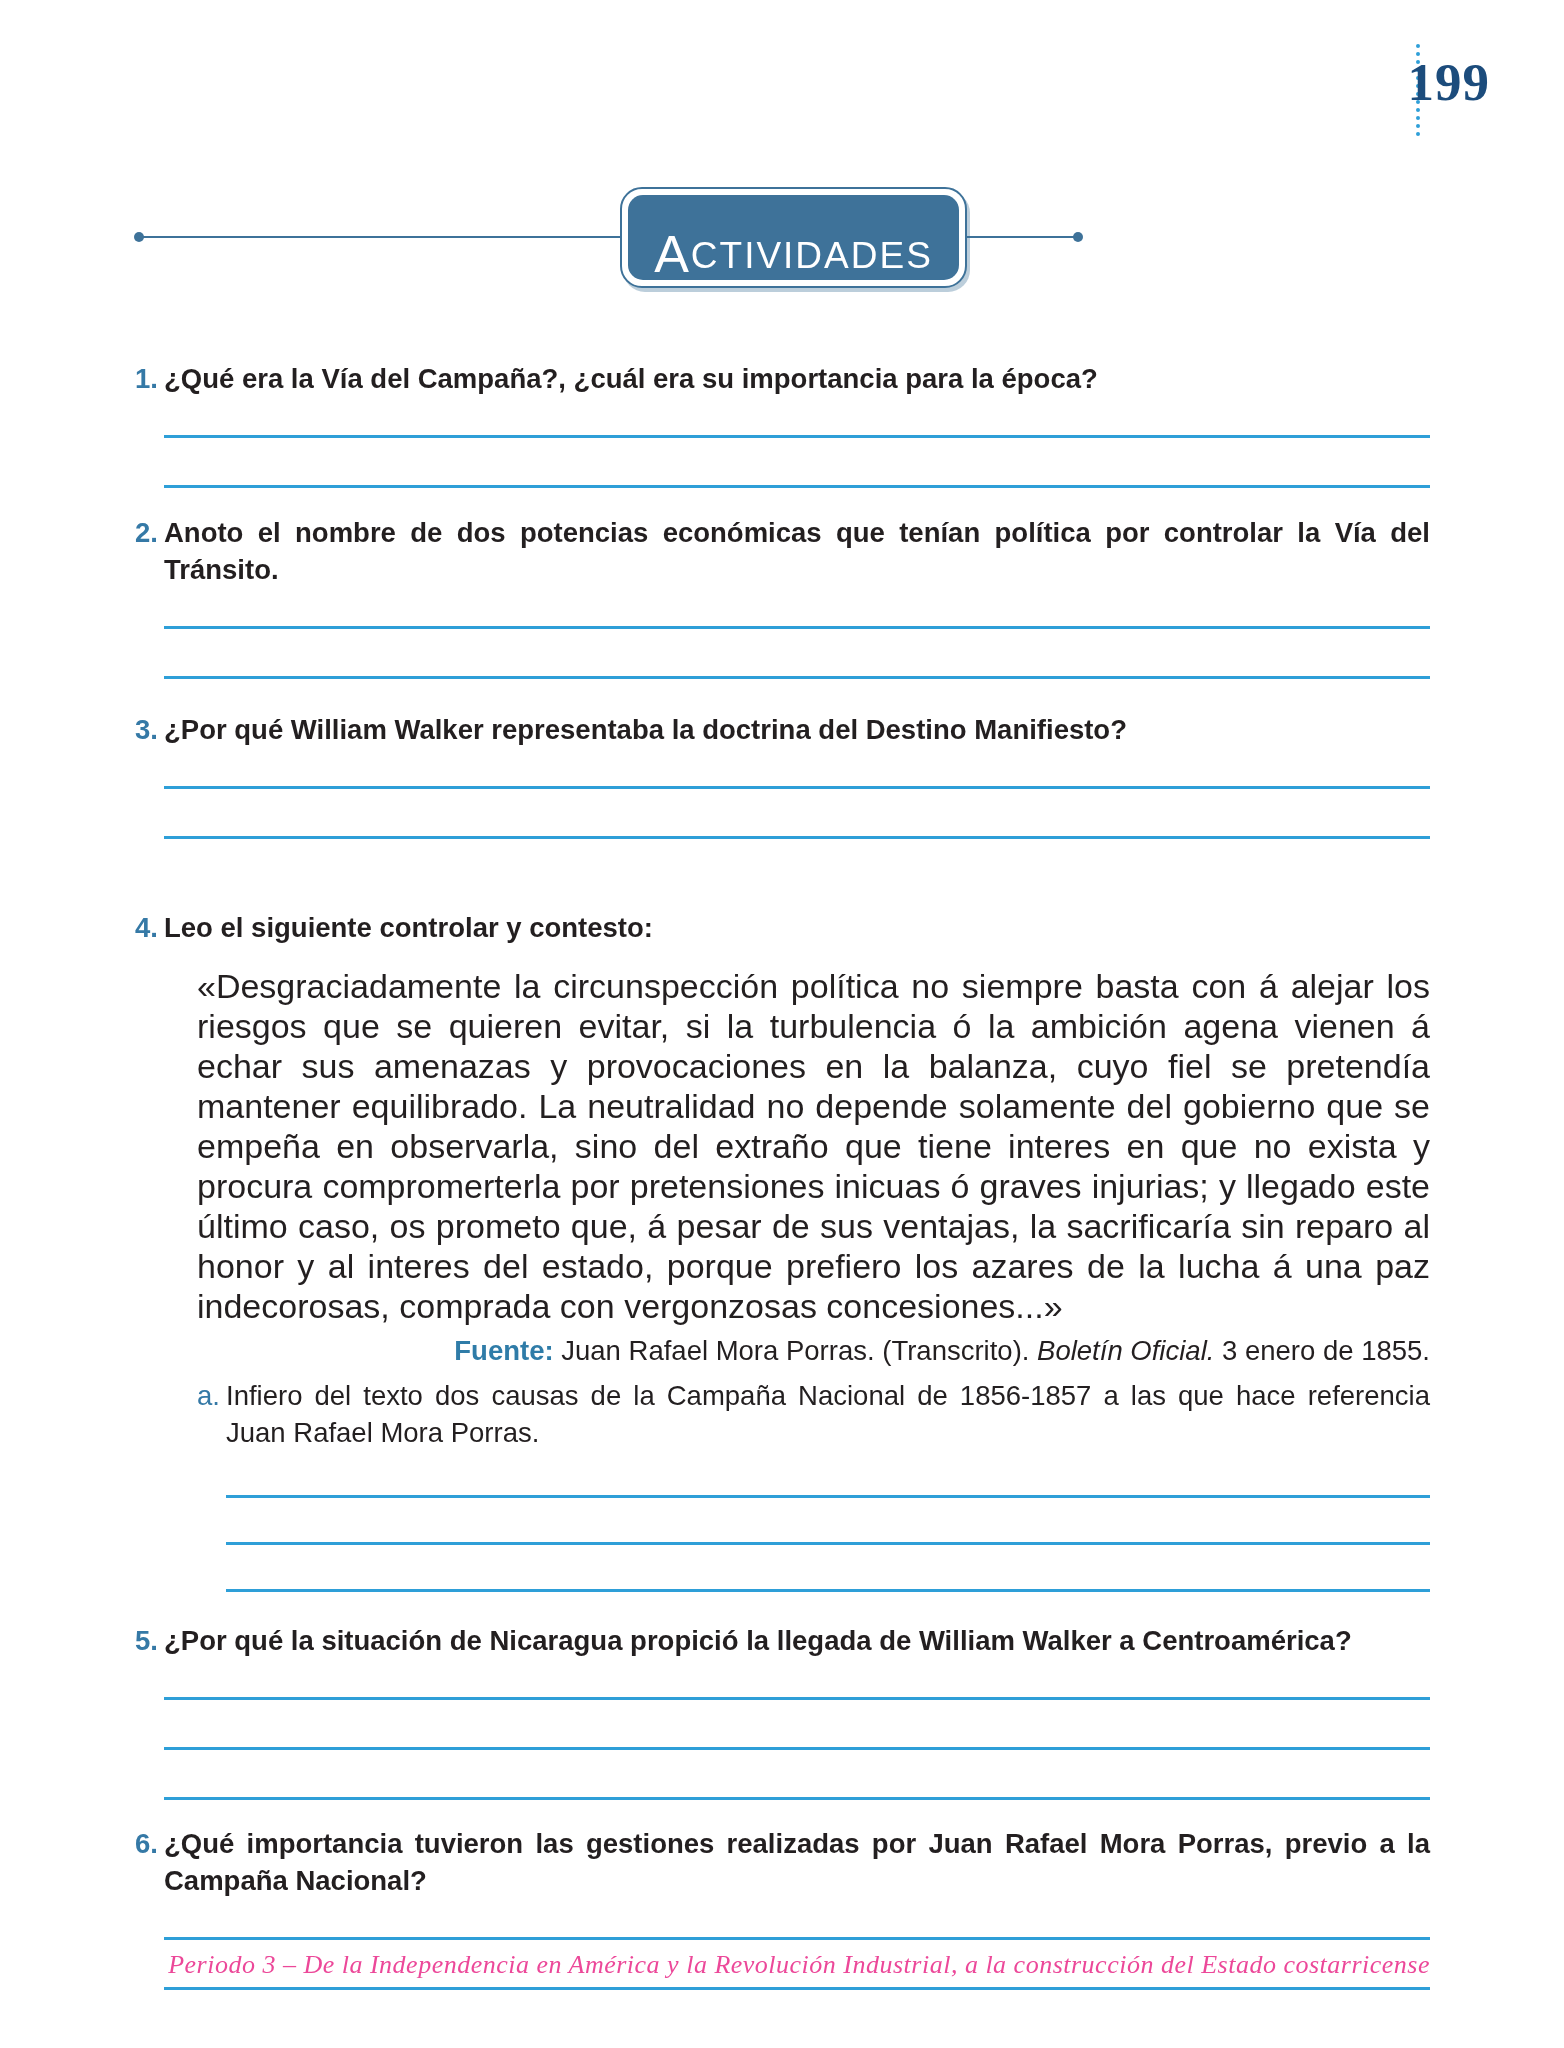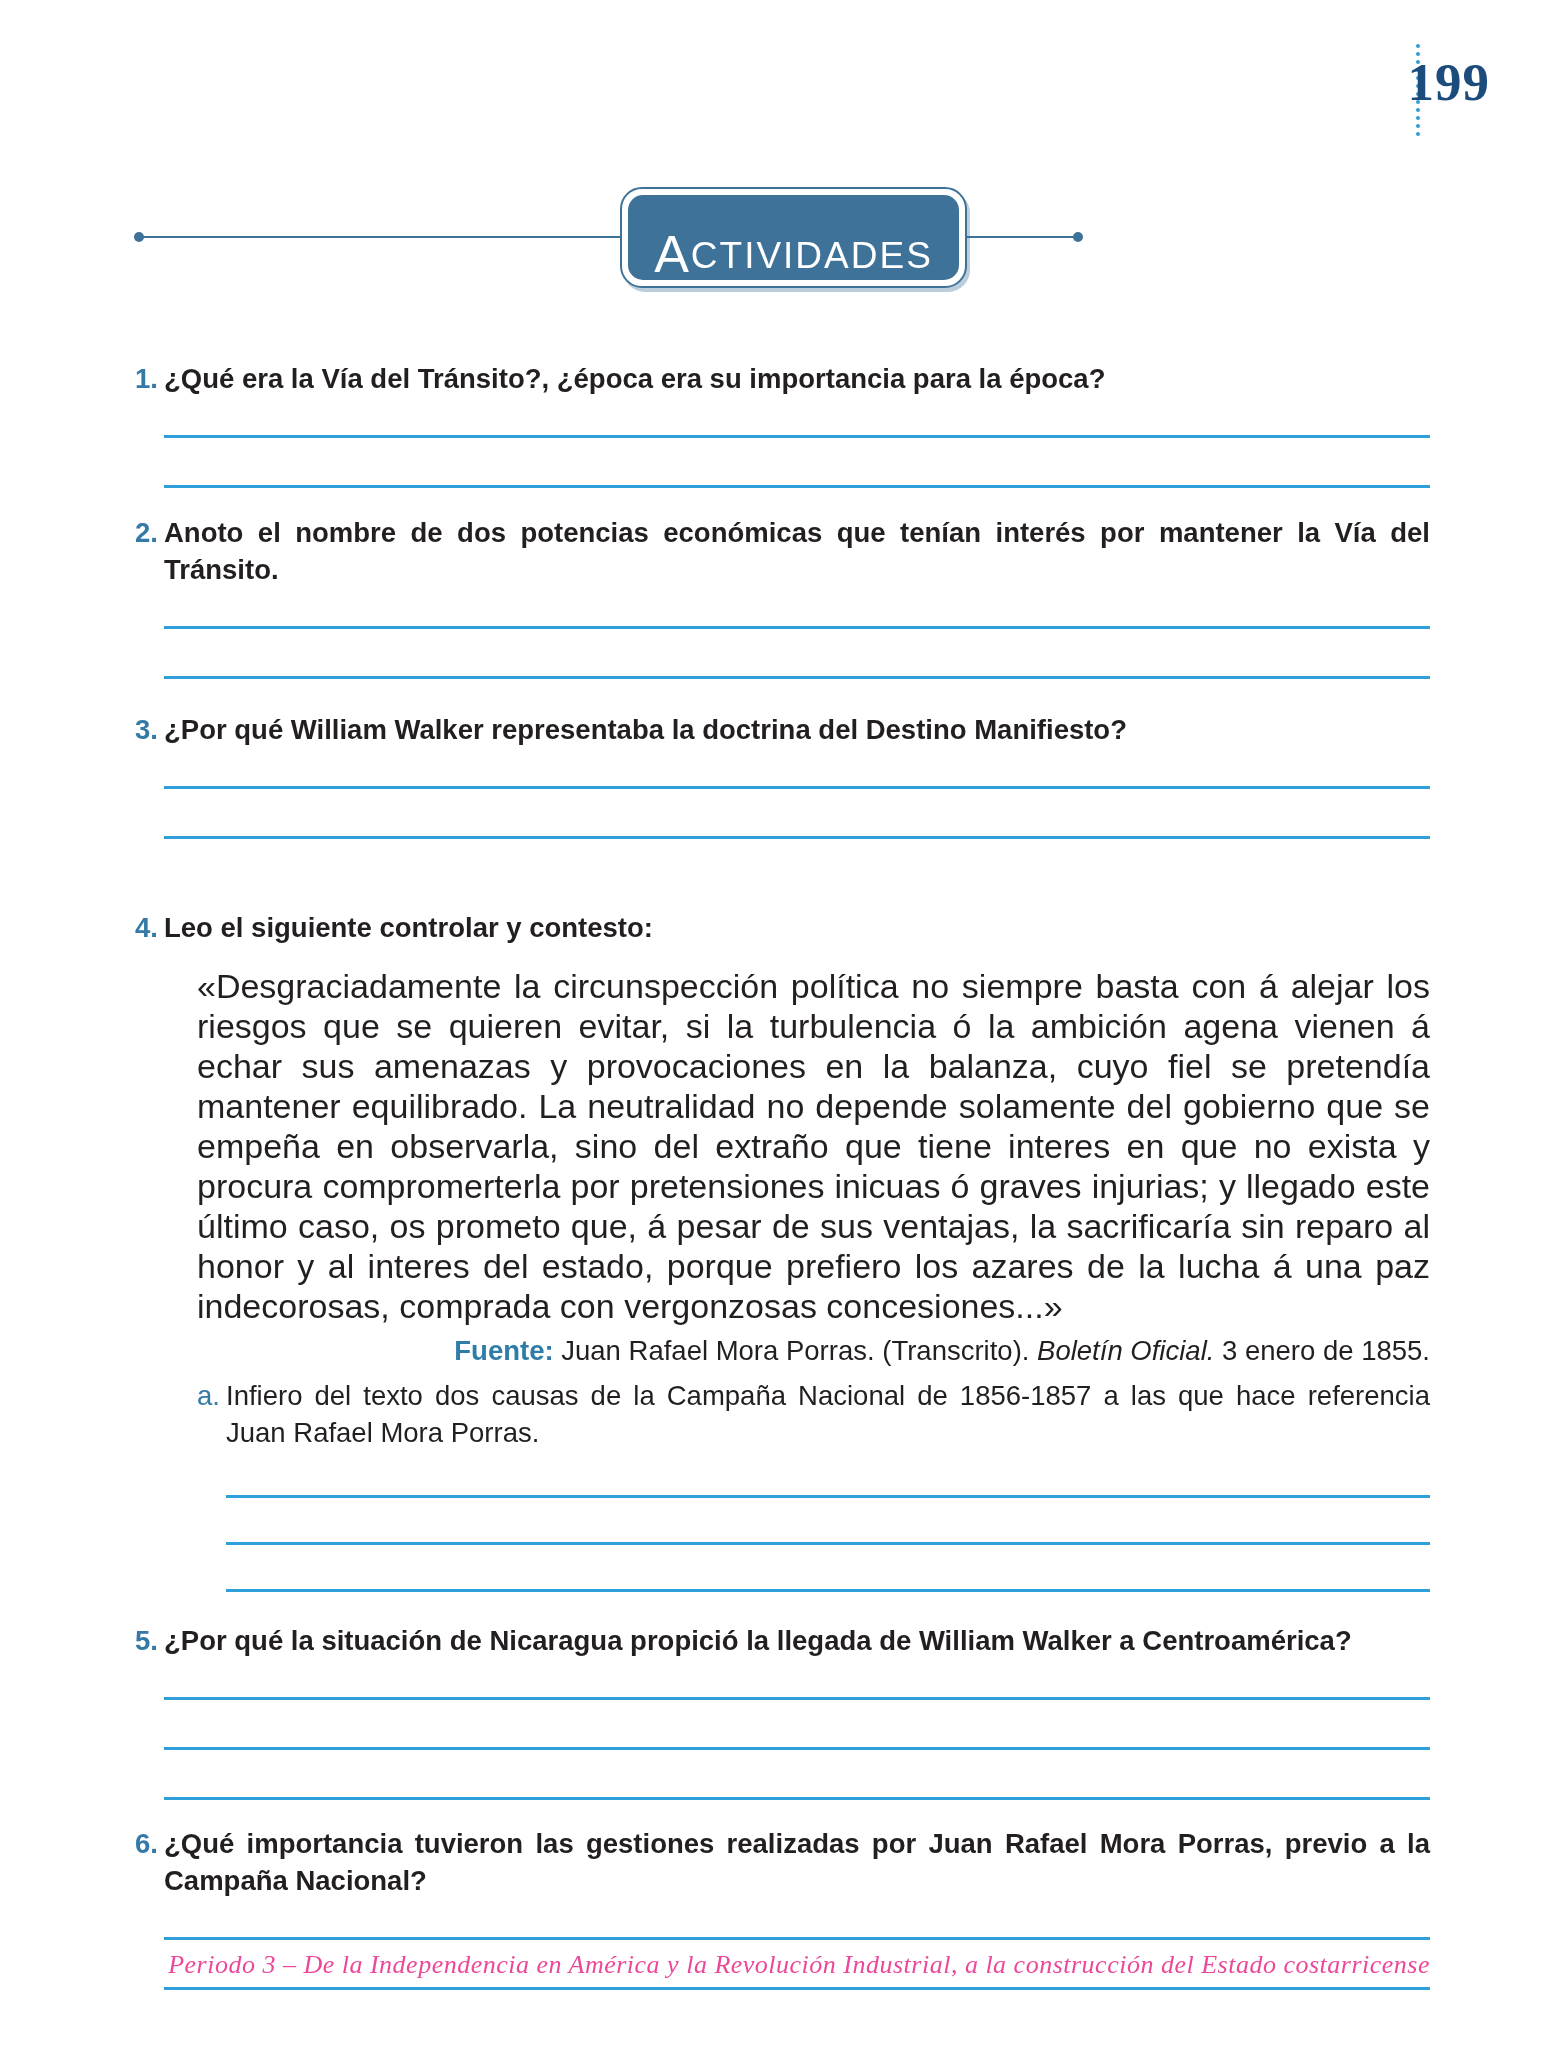--- a/index.html
+++ b/index.html
@@ -98,30 +98,30 @@
 <div class="banner">
   <div class="banner-inner">
     <div class="banner-title"><span class="initial">A</span><span>CTIVIDADES</span></div>
   </div>
 </div>
 
 <div class="content">
 
   <div class="question q1">
     <span class="q-num">1.</span>
-    <span class="q-text">¿Qué era la Vía del Tránsito?, ¿época era su importancia para la época?</span>
+    <span class="q-text">¿Qué era la Vía del Campaña?, ¿cuál era su importancia para la época?</span>
   </div>
   <div class="answer-lines">
     <div class="answer-line"></div>
     <div class="answer-line"></div>
   </div>
 
   <div class="question q2">
     <span class="q-num">2.</span>
-    <span class="q-text">Anoto el nombre de dos potencias económicas que tenían interés por mantener la Vía del Tránsito.</span>
+    <span class="q-text">Anoto el nombre de dos potencias económicas que tenían política por controlar la Vía del Tránsito.</span>
   </div>
   <div class="answer-lines">
     <div class="answer-line"></div>
     <div class="answer-line"></div>
   </div>
 
   <div class="question q3">
     <span class="q-num">3.</span>
     <span class="q-text">¿Por qué William Walker representaba la doctrina del Destino Manifiesto?</span>
   </div>

